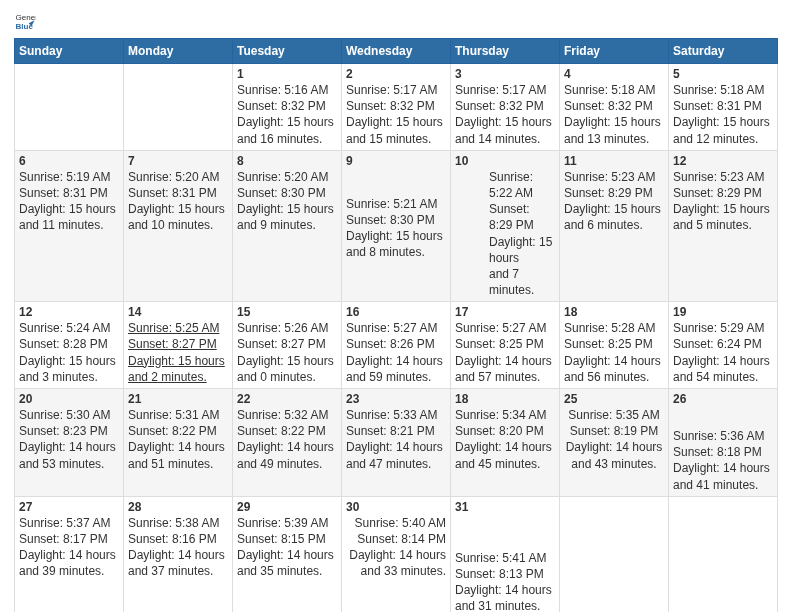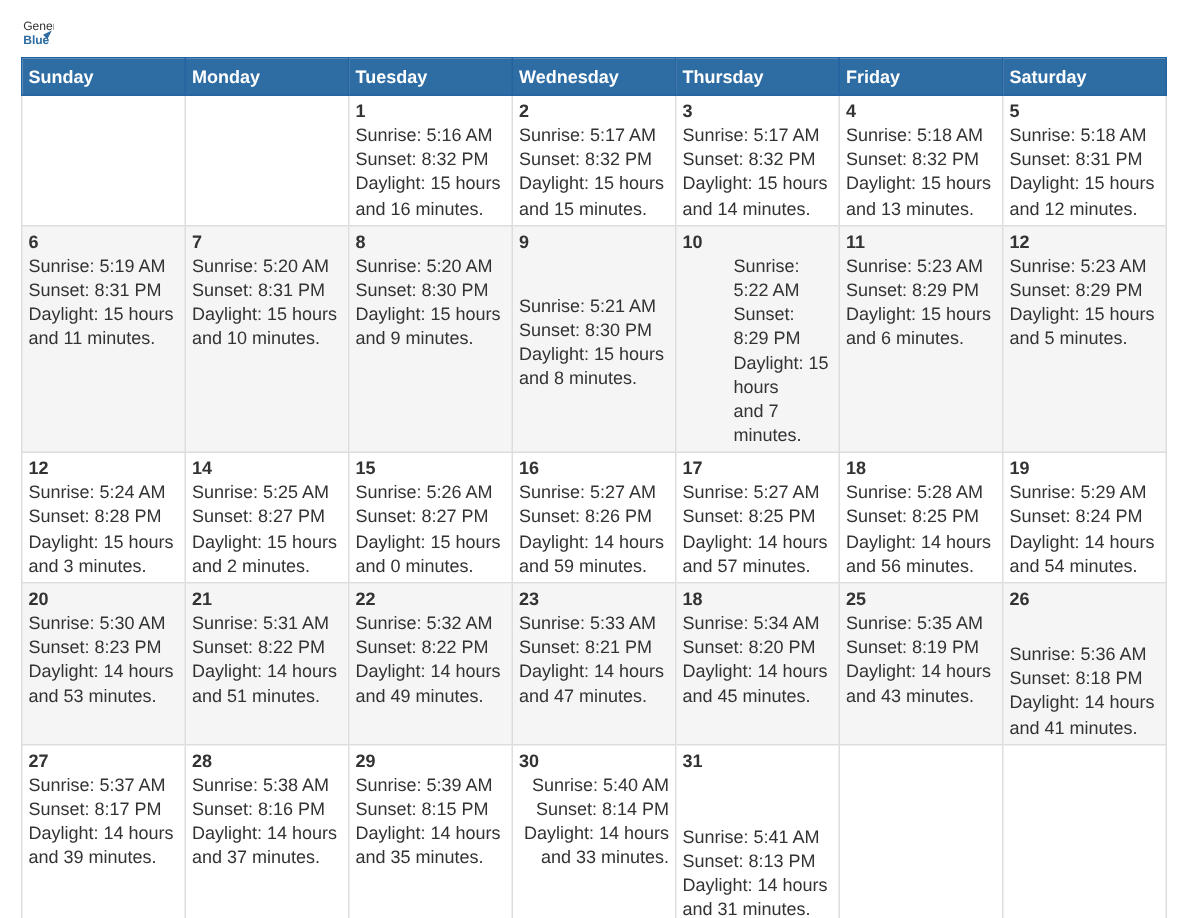--- a/index.html
+++ b/index.html
@@ -208,21 +208,21 @@
         <tr>
           <td>
             <span class="day-number">12</span>
             <div class="day-info" style="white-space: pre-line;">Sunrise: 5:24 AM
 Sunset: 8:28 PM
 Daylight: 15 hours
 and 3 minutes.</div>
           </td>
           <td>
             <span class="day-number">14</span>
-            <div class="day-info" style="white-space: pre-line;">Sunrise: 5:25 AM
+            <div class="day-info" style="white-space: pre-line; text-decoration: underline;">Sunrise: 5:25 AM
 Sunset: 8:27 PM
 Daylight: 15 hours
 and 2 minutes.</div>
           </td>
           <td>
             <span class="day-number">15</span>
             <div class="day-info" style="white-space: pre-line;">Sunrise: 5:26 AM
 Sunset: 8:27 PM
 Daylight: 15 hours
 and 0 minutes.</div>
@@ -244,21 +244,21 @@
           <td>
             <span class="day-number">18</span>
             <div class="day-info" style="white-space: pre-line;">Sunrise: 5:28 AM
 Sunset: 8:25 PM
 Daylight: 14 hours
 and 56 minutes.</div>
           </td>
           <td>
             <span class="day-number">19</span>
             <div class="day-info" style="white-space: pre-line;">Sunrise: 5:29 AM
-Sunset: 8:24 PM
+Sunset: 6:24 PM
 Daylight: 14 hours
 and 54 minutes.</div>
           </td>
         </tr>
         <tr>
           <td>
             <span class="day-number">20</span>
             <div class="day-info" style="white-space: pre-line;">Sunrise: 5:30 AM
 Sunset: 8:23 PM
 Daylight: 14 hours
@@ -287,21 +287,21 @@
           </td>
           <td>
             <span class="day-number">18</span>
             <div class="day-info" style="white-space: pre-line;">Sunrise: 5:34 AM
 Sunset: 8:20 PM
 Daylight: 14 hours
 and 45 minutes.</div>
           </td>
           <td>
             <span class="day-number">25</span>
-            <div class="day-info" style="white-space: pre-line;">Sunrise: 5:35 AM
+            <div class="day-info" style="white-space: pre-line; text-align: center;">Sunrise: 5:35 AM
 Sunset: 8:19 PM
 Daylight: 14 hours
 and 43 minutes.</div>
           </td>
           <td>
             <span class="day-number">26</span>
             <div class="day-info" style="white-space: pre-line; margin-top: 22px;">Sunrise: 5:36 AM
 Sunset: 8:18 PM
 Daylight: 14 hours
 and 41 minutes.</div>

